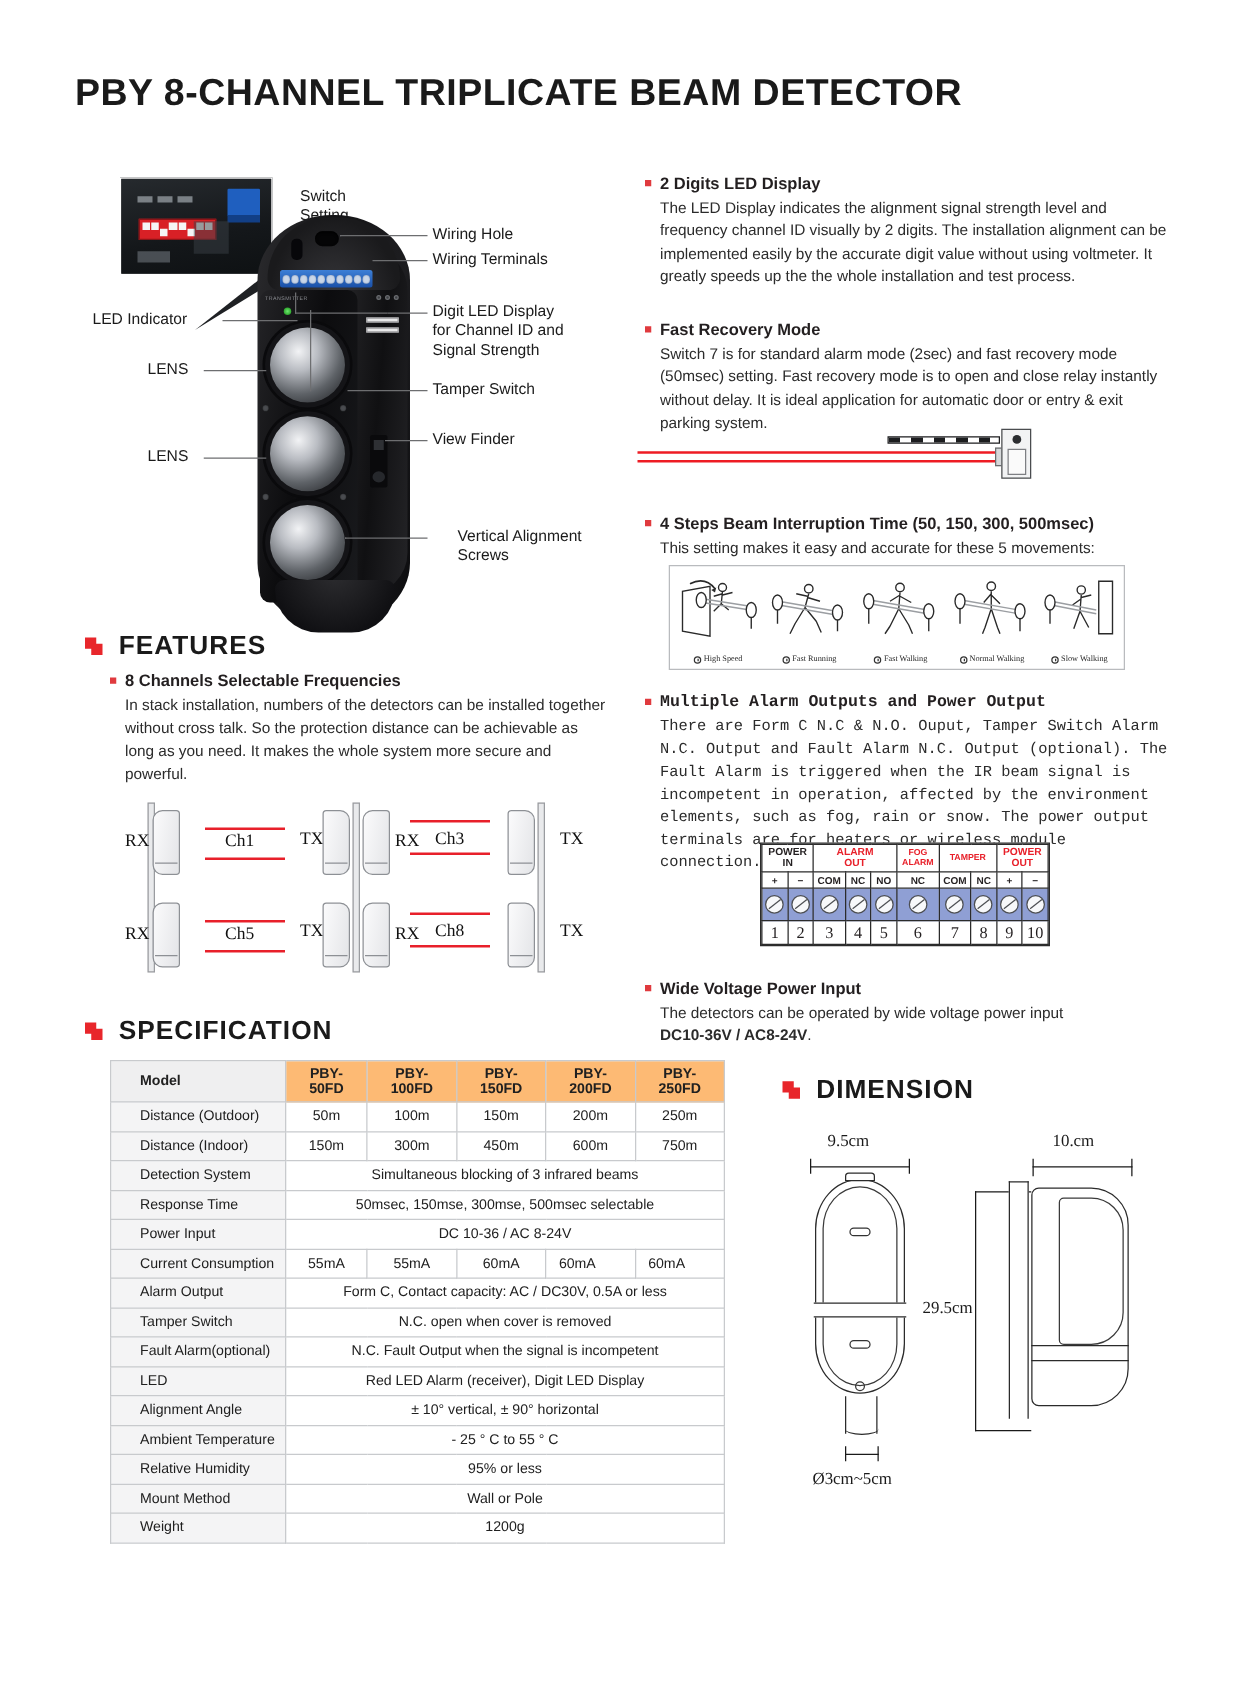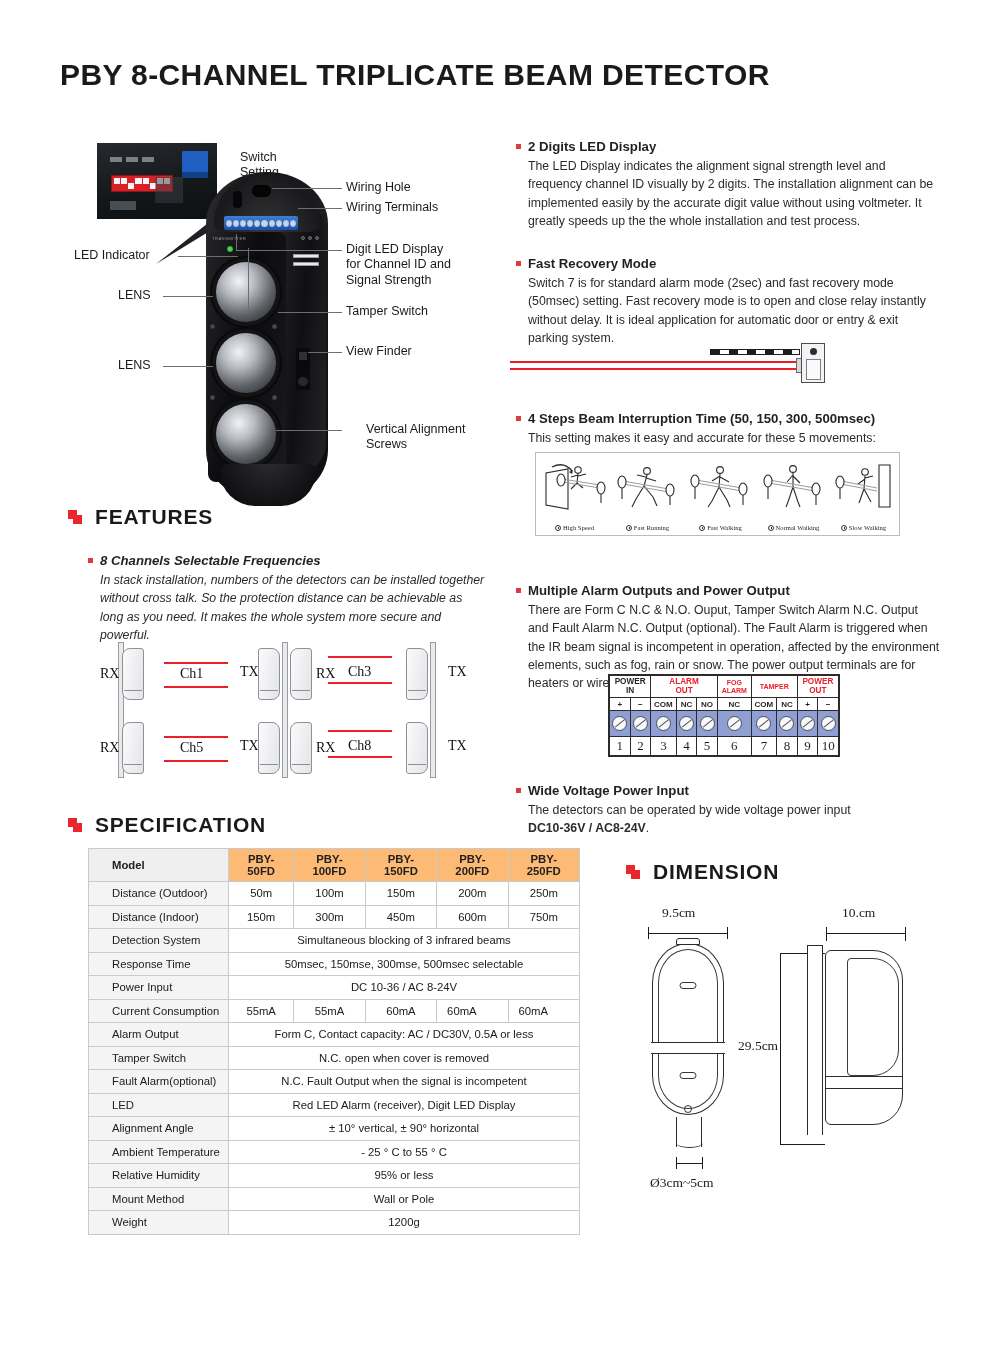--- a/index.html
+++ b/index.html
@@ -354,21 +354,21 @@
     <div class="callout" style="left:14px; top:118px;">LED Indicator</div>
     <div class="callout" style="left:58px; top:158px;">LENS</div>
     <div class="callout" style="left:58px; top:228px;">LENS</div>
   </div>
 
   <div class="sec-heading" style="left:68px; top:505px;">
     <span class="sqicon"></span>
     <span class="txt">FEATURES</span>
   </div>
 
-  <div class="feat" style="left:88px; top:552px; width:400px;font-style:italic;">
+  <div class="feat" style="left:88px; top:536px; width:400px;">
     <h3>
       <span class="dot"></span>
       <span>8 Channels Selectable Frequencies</span>
     </h3>
     <p>In stack installation, numbers of the detectors can be installed together without cross talk.  So the protection distance can be achievable as long as you need.  It makes the whole system more secure and powerful.</p>
   </div>
 
   <div class="chdiag">
 
     <div class="pole" style="left:18px; top:2px; height:136px;"></div>
@@ -615,21 +615,21 @@
           <path d="M13 29 L13 40"></path>
         </g>
       </svg>
       <div class="movelbl">
         <span class="clk"></span>
         <span>Slow Walking</span>
       </div>
     </div>
   </div>
 
-  <div class="feat" style="left:516px; top:582px; width:425px;">
+  <div class="feat" style="left:516px; top:553px; width:425px;font-family:Liberation Mono, monospace;">
     <h3>
       <span class="dot"></span>
       <span>Multiple Alarm Outputs and Power Output</span>
     </h3>
     <p>There are Form C N.C &amp; N.O. Ouput, Tamper Switch Alarm N.C. Output and Fault Alarm N.C. Output (optional). The Fault Alarm is triggered when the IR beam signal is incompetent in operation, affected by the environment elements, such as fog, rain or snow. The power output terminals are for heaters or wireless module connection.</p>
   </div>
 
   <div class="termblk">
     <table>
       <tbody>

